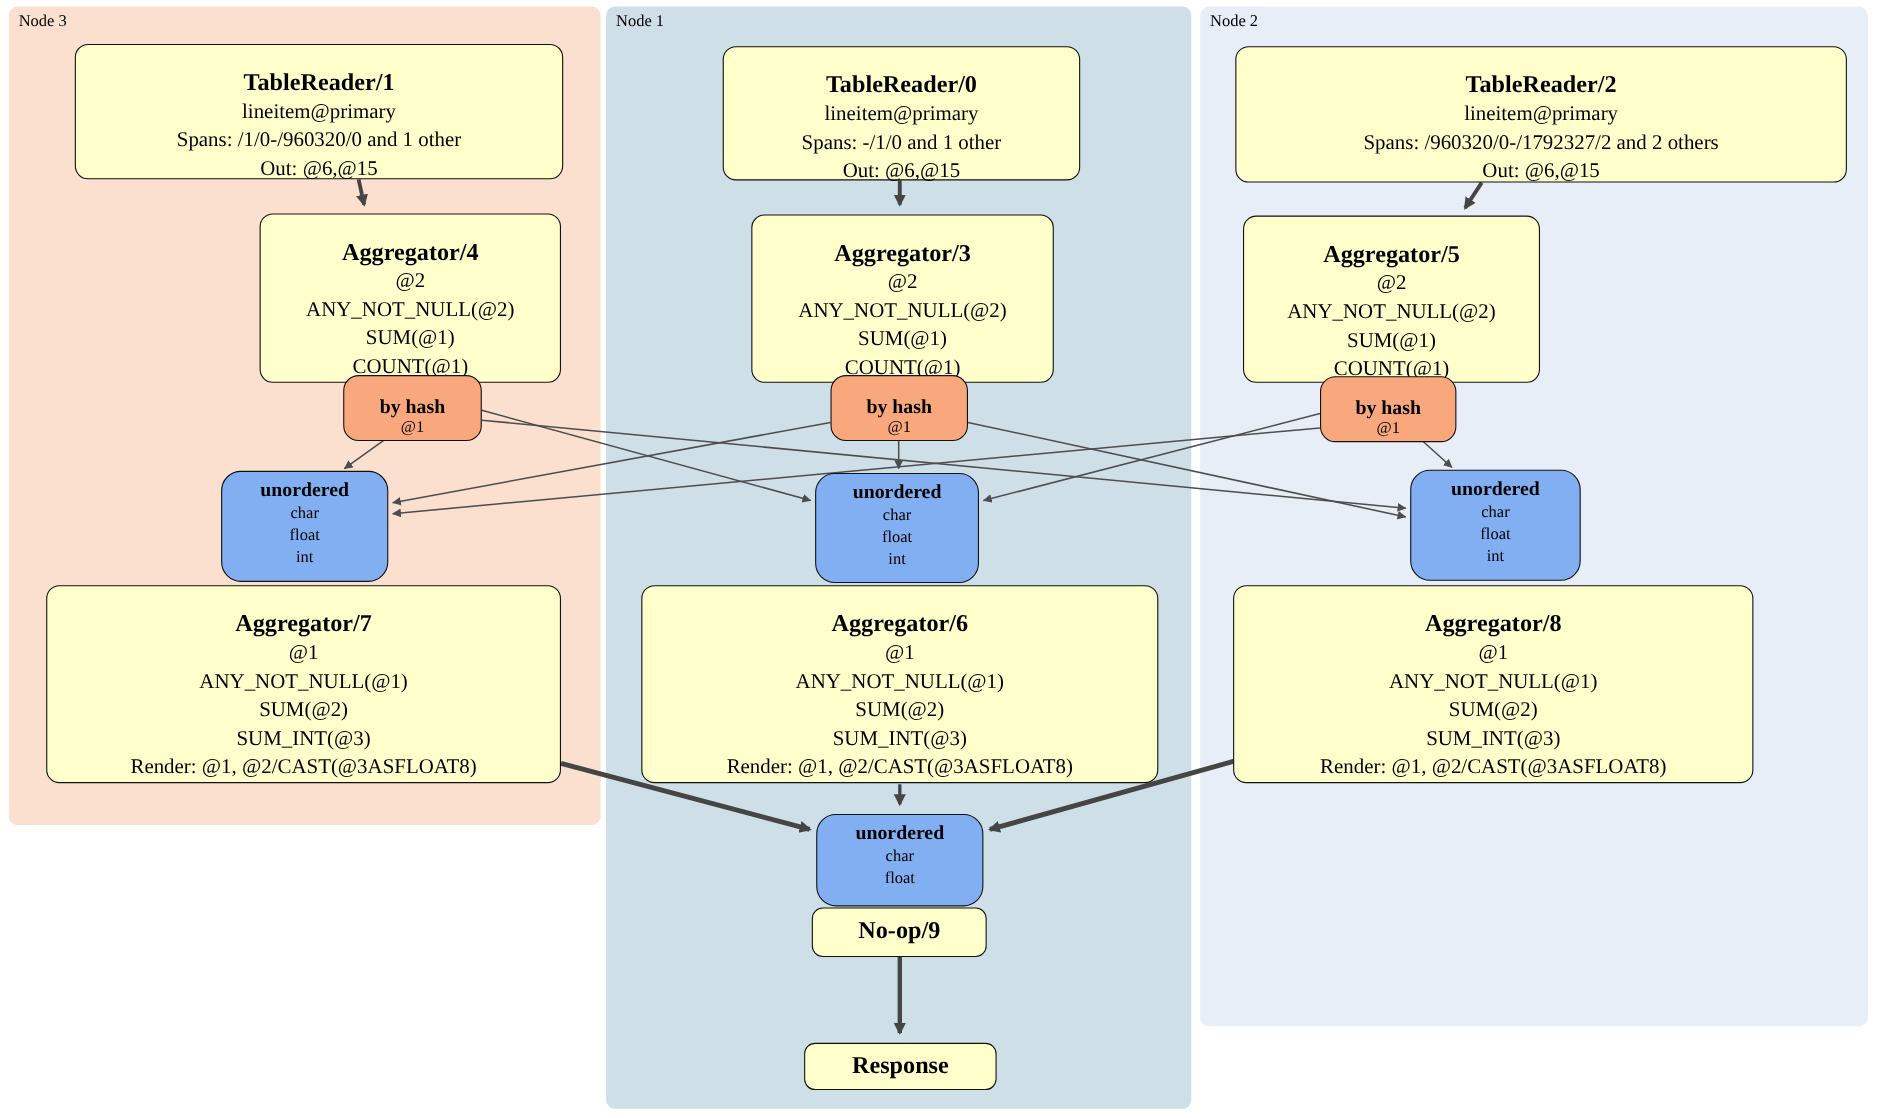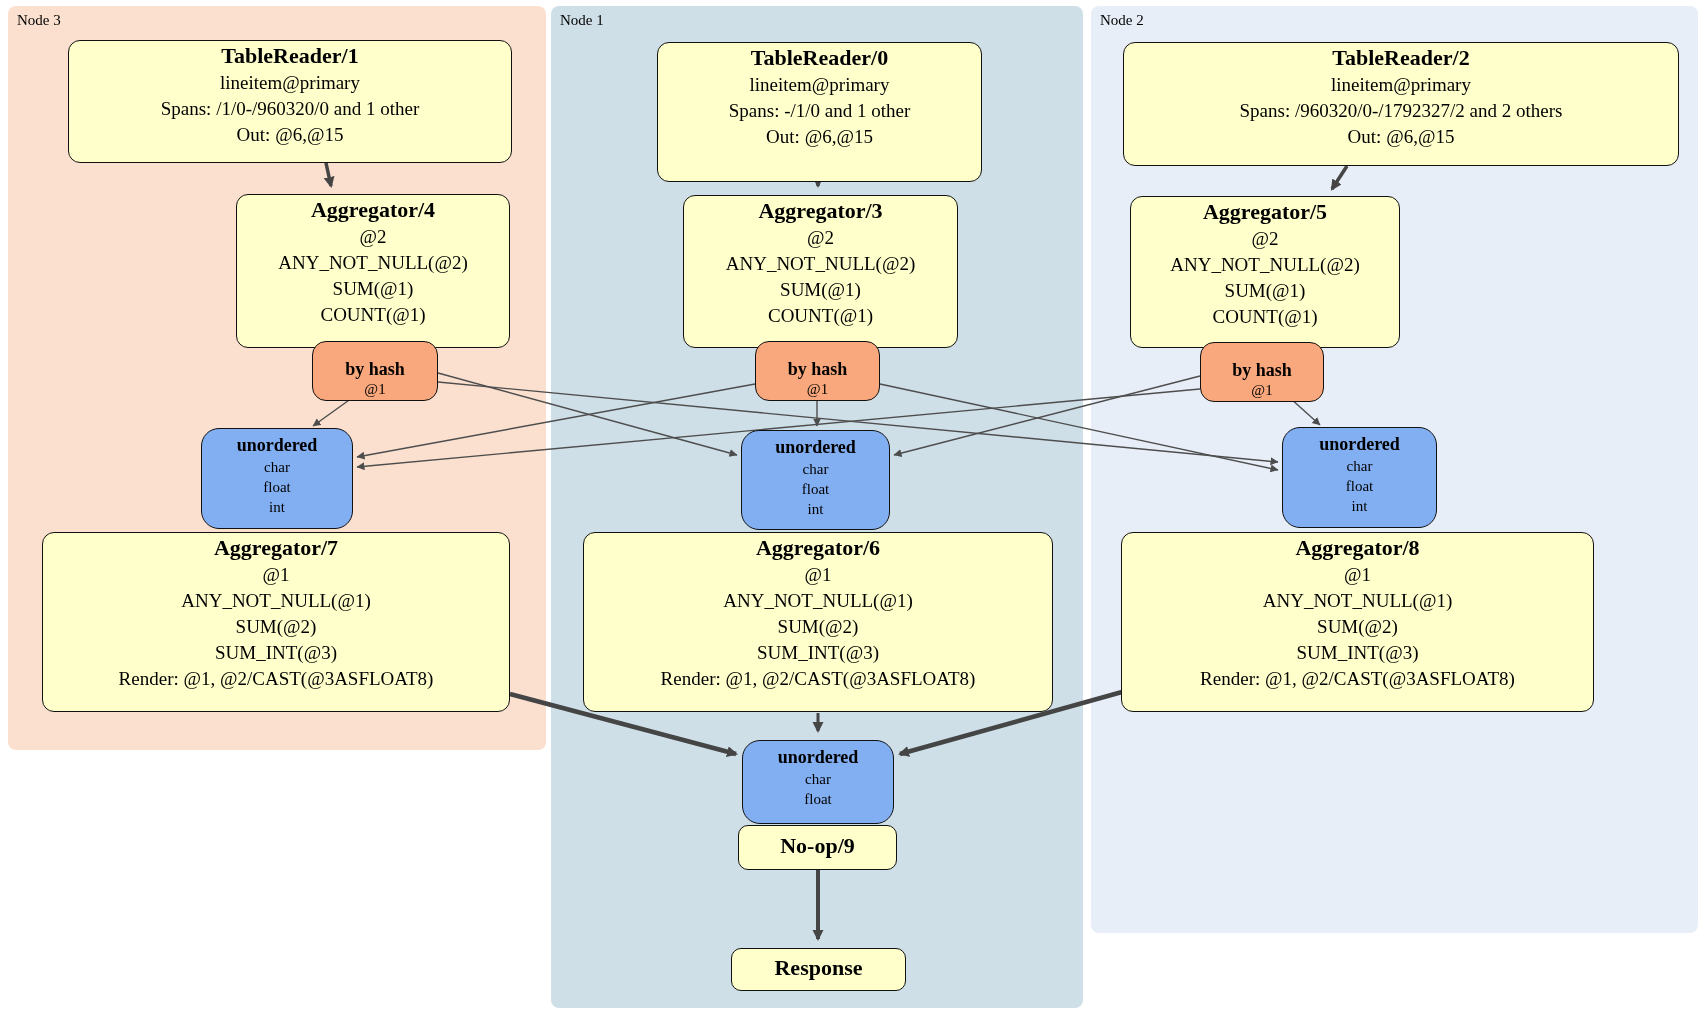--- a/index.html
+++ b/index.html
@@ -8,21 +8,21 @@
     font-family:Liberation Serif, serif;color:#000;
     overflow:hidden;
   }
   .region{position:absolute;border-radius:8px;}
   .region-label{font-size:15px;color:#000;padding:6px 0 0 9px;}
   .edges{position:absolute;left:0;top:0;z-index:2;}
   .edges path.thin{stroke:var(--edge,#4d4d4d);stroke-width:1.4;fill:none;}
   .edges path.thick{stroke:#454545;fill:none;}
   .box{position:absolute;z-index:3;box-sizing:border-box;border:1.6px solid #111;
        text-align:center;background:var(--processor-bg,#ffffcc);}
-  .proc{border-radius:12px;padding-top:1px;}
+  .proc{border-radius:12px;padding-top:20px;}
   .proc-title{font-size:22px;font-weight:bold;line-height:28px;}
   .proc-line{font-size:19px;line-height:26px;white-space:nowrap;}
   .router{border-radius:14px;background:var(--router-bg,#f8a87c);padding-top:15px;}
   .router-title{font-size:18px;font-weight:bold;line-height:24px;}
   .router-line{font-size:15px;line-height:16px;}
   .sync{border-radius:18px;background:var(--sync-bg,#82aff2);padding-top:5px;}
   .sync-title{font-size:18px;font-weight:bold;line-height:23px;}
   .sync-line{font-size:15px;line-height:20px;}
   .mini{border-radius:10px;}
   .mini .proc-title{line-height:40px;}
@@ -96,21 +96,21 @@
   </div>
   <div class="box proc" style="left:42px;top:532px;width:468px;height:180px;">
     <div class="proc-title">Aggregator/7</div>
     <div class="proc-line">@1</div>
     <div class="proc-line">ANY_NOT_NULL(@1)</div>
     <div class="proc-line">SUM(@2)</div>
     <div class="proc-line">SUM_INT(@3)</div>
     <div class="proc-line">Render: @1, @2/CAST(@3ASFLOAT8)</div>
   </div>
 
-  <div class="box proc" style="left:657px;top:42px;width:325px;height:140px;">
+  <div class="box proc" style="left:657px;top:42px;width:325px;height:122px;">
     <div class="proc-title">TableReader/0</div>
     <div class="proc-line">lineitem@primary</div>
     <div class="proc-line">Spans: -/1/0 and 1 other</div>
     <div class="proc-line">Out: @6,@15</div>
   </div>
   <div class="box proc" style="left:683px;top:195px;width:275px;height:153px;">
     <div class="proc-title">Aggregator/3</div>
     <div class="proc-line">@2</div>
     <div class="proc-line">ANY_NOT_NULL(@2)</div>
     <div class="proc-line">SUM(@1)</div>

